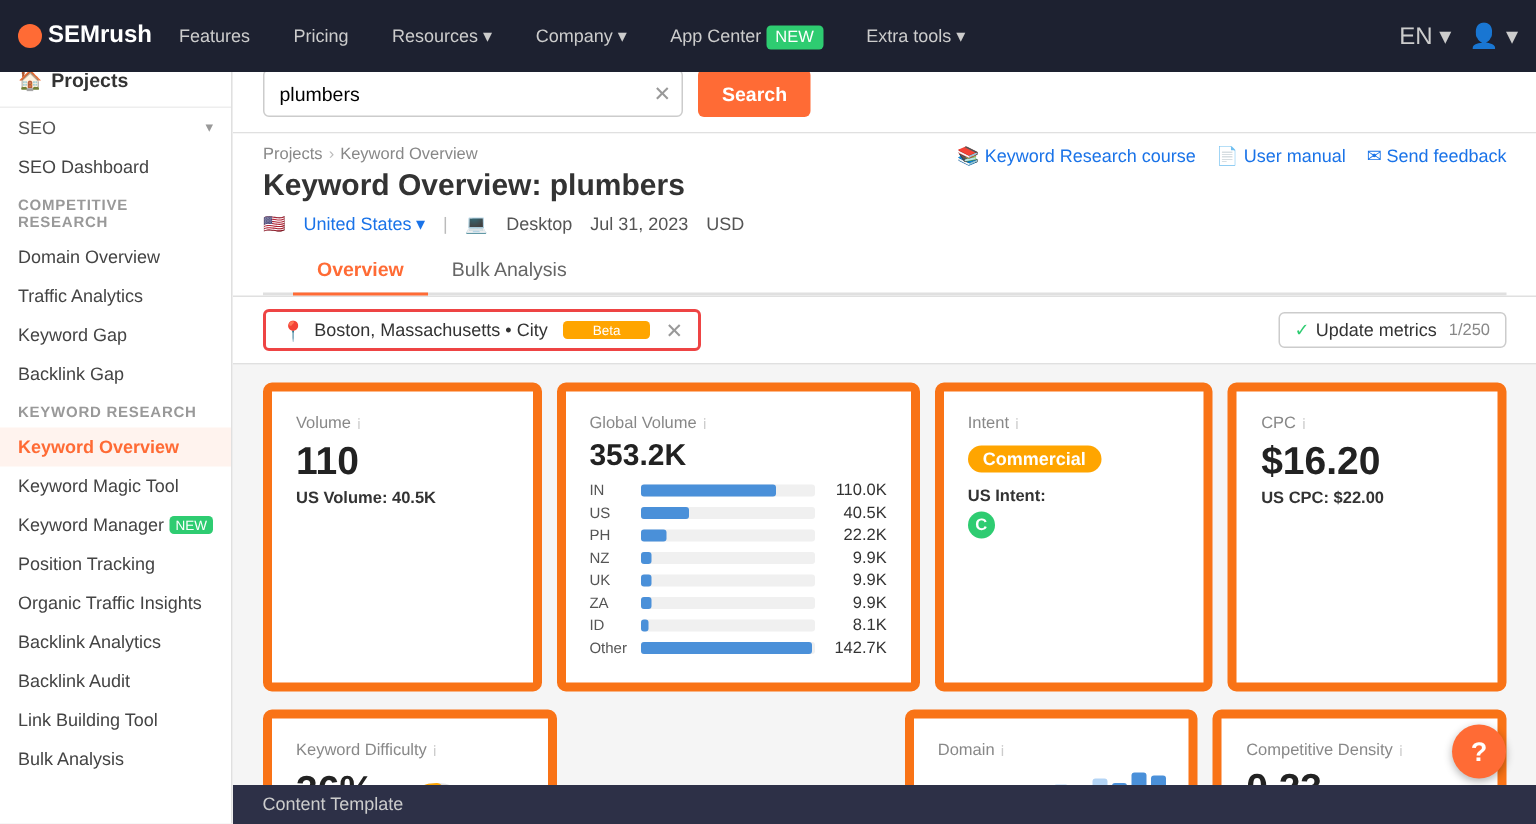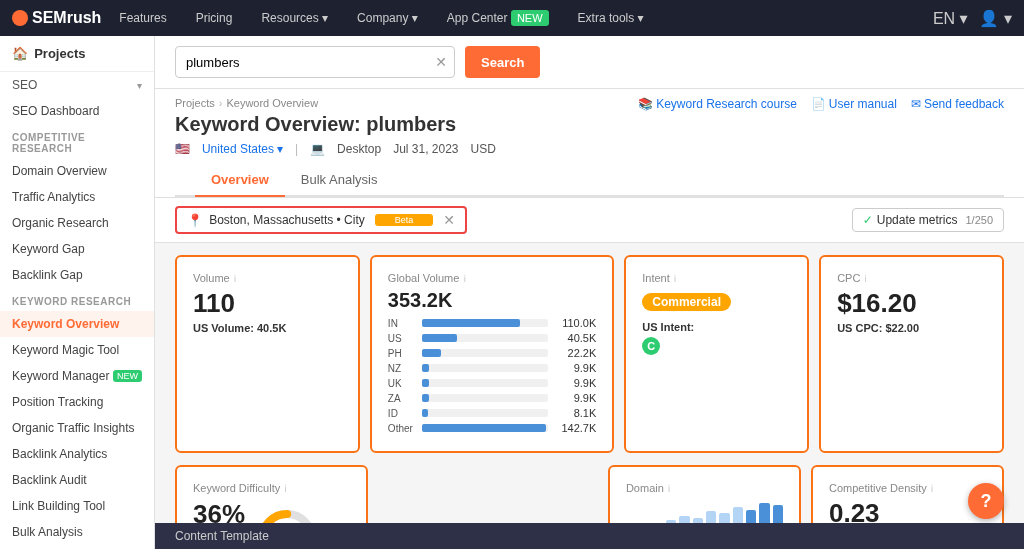--- a/index.html
+++ b/index.html
@@ -1,20 +1,20 @@
 <!DOCTYPE html>
 <html><head>
   <meta charset="utf-8">
   <style>
     * { box-sizing: border-box; margin: 0; padding: 0; }
     body { font-family: Arial, sans-serif; font-size: 12px; color: #333; background: #f5f5f5; overflow: hidden; }
 
     
     .topnav {
-      display: flex; align-items: center; background: #1d2130; height: 36px;
+      display: flex; align-items: center; background: #1d2130; height: 48px;
       padding: 0 12px; gap: 18px; color: #ccc; position: fixed; top: 0; left: 0; right: 0; z-index: 100;
     }
     .topnav .logo { color: #ff6b35; font-weight: bold; font-size: 16px; display: flex; align-items: center; gap: 4px; }
     .topnav .logo span { color: white; }
     .topnav .nav-items { display: flex; gap: 29px; align-items: center; font-size: 12px; color: #ccc; }
     .topnav .nav-items span { cursor: pointer; }
     .topnav .app-center { background: #2ecc71; color: white; padding: 2px 6px; border-radius: 3px; font-size: 11px; }
     .topnav .right { margin-left: auto; display: flex; gap: 12px; align-items: center; font-size: 16px; color: #ccc; }
 
     
@@ -94,21 +94,21 @@
     .update-metrics-btn {
       display: flex; align-items: center; gap: 4px; border: 1px solid #ccc;
       border-radius: 4px; padding: 4px 10px; font-size: 12px; color: #333; background: white; cursor: pointer;
     }
     .update-metrics-btn .check { color: #2ecc71; }
     .quota { font-size: 11px; color: #888; margin-left: 4px; }
 
     
     .cards-row { display: flex; gap: 10px; padding: 12px 20px; }
     .card {
-      background: white; border-radius: 6px; border: 2px solid #f97316;
+      background: white; border-radius: 6px; border: 6px solid #f97316;
       padding: 14px 16px; flex: 1; min-width: 0;
     }
     .card-label { font-size: 11px; color: #888; margin-bottom: 4px; display: flex; align-items: center; gap: 4px; }
     .card-value { font-size: 26px; font-weight: bold; color: #222; line-height: 1.1; }
     .card-sub { font-size: 11px; color: #888; margin-top: 4px; }
     .card-sub span { color: #333; font-weight: bold; }
 
     
     .intent-badge { background: #ffa500; color: white; border-radius: 12px; padding: 2px 10px; font-size: 12px; font-weight: bold; display: inline-block; margin: 4px 0; }
     .intent-letter { background: #2ecc71; color: white; border-radius: 50%; width: 18px; height: 18px; display: inline-flex; align-items: center; justify-content: center; font-size: 11px; font-weight: bold; }
@@ -185,23 +185,20 @@
         <span>SEO Dashboard</span>
       </div>
     <div class="sidebar-section">Competitive Research</div>
     <div class="sidebar-item">
         <span>Domain Overview</span>
       </div>
     <div class="sidebar-item">
         <span>Traffic Analytics</span>
       </div>
     <div class="sidebar-item">
-        <span>Organic Research</span>
-      </div>
-    <div class="sidebar-item">
         <span>Keyword Gap</span>
       </div>
     <div class="sidebar-item">
         <span>Backlink Gap</span>
       </div>
     <div class="sidebar-section">Keyword Research</div>
     <div class="sidebar-item active">
         <span>Keyword Overview</span>
       </div>
     <div class="sidebar-item">

